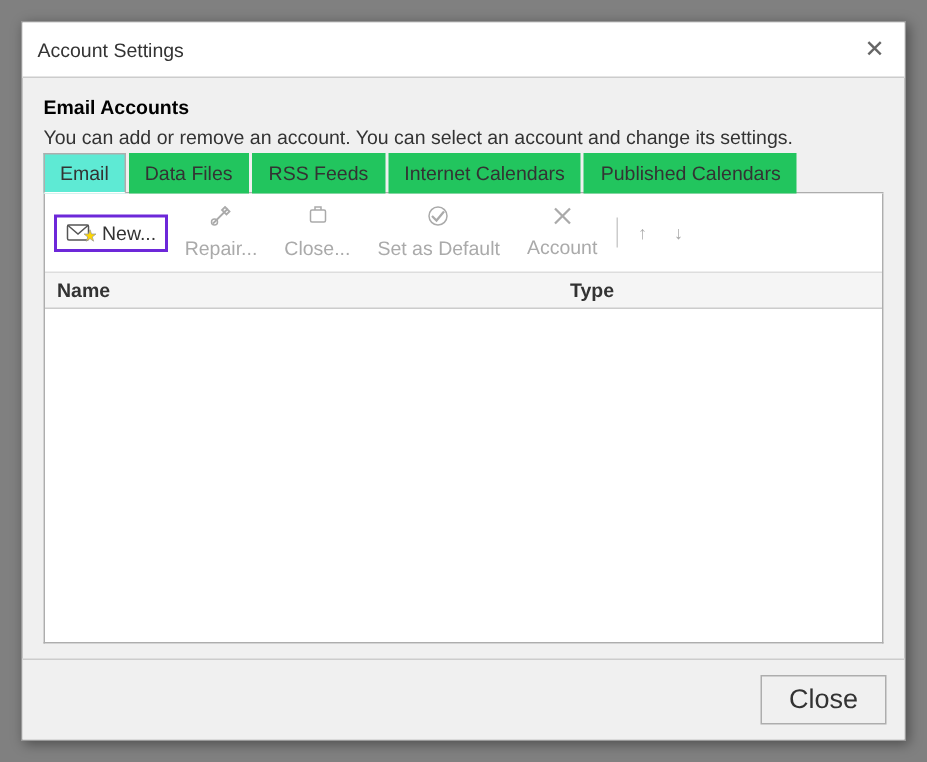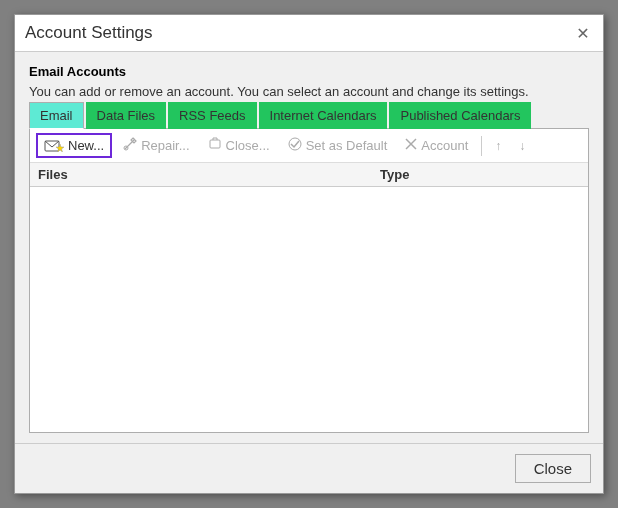--- a/index.html
+++ b/index.html
@@ -34,21 +34,21 @@
       background: #fff;
       border-bottom: 1px solid #ccc;
       padding: 8px 10px;
       display: flex;
       align-items: center;
       justify-content: space-between;
       flex-shrink: 0;
     }
 
     .title-bar-title {
-      font-size: 17px;
+      font-size: 13px;
       font-weight: normal;
       color: #333;
     }
 
     .close-btn {
       width: 20px;
       height: 20px;
       background: none;
       border: none;
       cursor: pointer;
@@ -145,20 +145,21 @@
     .toolbar-separator {
       width: 1px;
       height: 20px;
       background: #ccc;
       margin: 0 2px;
     }
 
     .btn-disabled {
       color: #aaa;
       cursor: default;
+      flex-direction: column;
     }
 
     .account-list {
       flex: 1;
       overflow-y: auto;
       padding: 0;
     }
 
     .list-header {
       display: flex;
@@ -187,21 +188,21 @@
       border-top: 1px solid #ccc;
       background: #f0f0f0;
       flex-shrink: 0;
     }
 
     .footer-btn {
       padding: 5px 18px;
       background: #f0f0f0;
       border: 1px solid #adadad;
       cursor: pointer;
-      font-size: 15px;
+      font-size: 18px;
       color: #333;
     }
 
     
     .arrow-up::before {
       content: '↑';
     }
     .arrow-down::before {
       content: '↓';
     }
@@ -292,21 +293,21 @@
           <span class="arrow-up" style="color:#aaa;font-size:12px;"></span>
         </button>
 
         <button class="toolbar-btn toolbar-btn-normal btn-disabled">
           <span class="arrow-down" style="color:#aaa;font-size:12px;"></span>
         </button>
       </div>
 
       <div class="account-list">
         <div class="list-header">
-          <div class="list-header-col name-col">Files</div>
+          <div class="list-header-col name-col">Name</div>
           <div class="list-header-col type-col">Type</div>
         </div>
 
       </div>
     </div>
   </div>
 
   <div class="footer">
     <button class="footer-btn">Close</button>
   </div>

